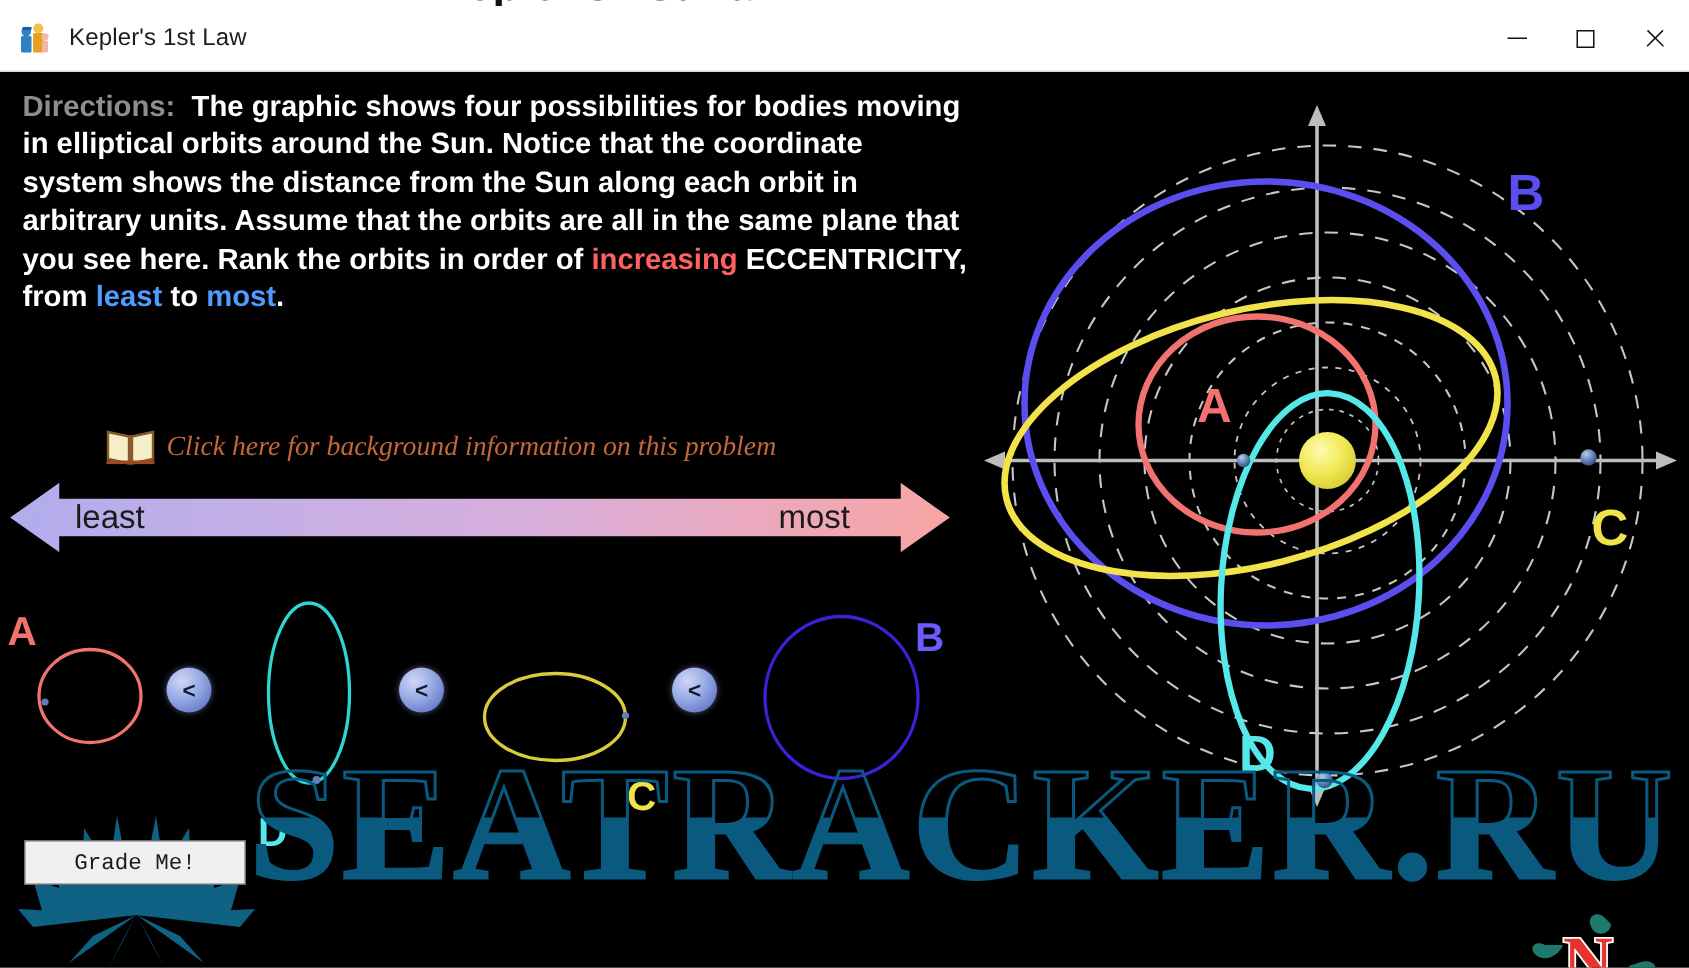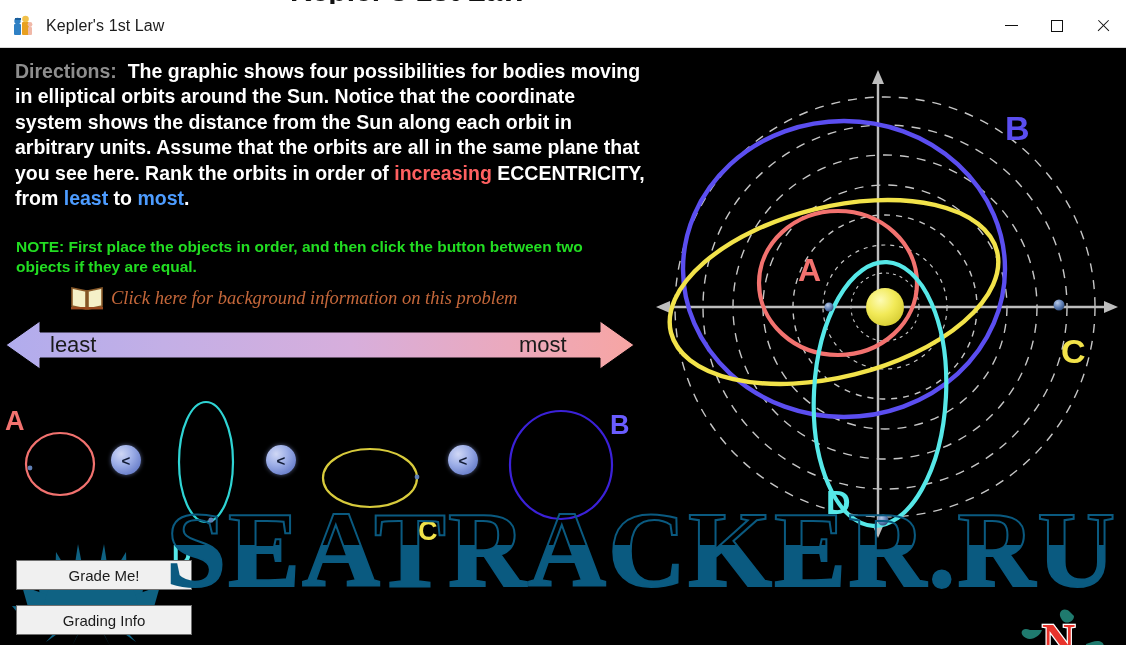--- a/index.html
+++ b/index.html
@@ -107,24 +107,24 @@
     display:flex; align-items:center; justify-content:center;
     color:#101a33; font-size:15px; font-weight:bold;
     font-family:"Liberation Sans",sans-serif;
   }
 
   
   .diagram{ position:absolute; left:648px; top:8px; width:478px; height:478px; }
 
   
   .gbtn{
-    position:absolute; height:30px; width:176px;
+    position:absolute; height:30px; width:148px;
     background:#f0f0f0; border:1px solid #707070;
     display:flex; align-items:center; justify-content:center;
-    font-family:Liberation Sans, sans-serif; font-size:15px; color:#1b1b1b;
+    font-family:Liberation Mono, monospace; font-size:15px; color:#1b1b1b;
   }
   #grade-me{ left:16px; top:504px; }
   #grading-info{ left:16px; top:549px; }
 
   
   .wm{
     position:absolute; left:0; top:0; width:1126px; height:597px;
     pointer-events:none;
   }
   .wm-text{
@@ -176,21 +176,20 @@
       <i class="gl-close"></i>
     </div>
   </div>
 
   <div class="canvas">
 
     <div class="directions">
       <span class="dir-label">Directions:</span><span>&nbsp; </span><span>The graphic shows four possibilities for bodies moving in elliptical orbits around the Sun. Notice that the coordinate system shows the distance from the Sun along each orbit in arbitrary units. Assume that the orbits are all in the same plane that you see here. Rank the orbits in order of </span><span class="c-red">increasing</span><span> ECCENTRICITY, from </span><span class="c-blue">least</span><span> to </span><span class="c-blue">most</span><span>.</span>
     </div>
 
-    <div class="note">NOTE: First place the objects in order, and then click the button between two objects if they are equal.</div>
 
     <div class="bglink">
       <span>
         <svg class="booksvg" width="34" height="28" viewBox="0 0 34 28">
           <path d="M2 4 L16 7 L16 25 L2 22 Z" fill="#f5f0c8" stroke="#8a5a2a" stroke-width="1.6"></path>
           <path d="M32 4 L18 7 L18 25 L32 22 Z" fill="#f5f0c8" stroke="#8a5a2a" stroke-width="1.6"></path>
           <rect x="16.2" y="6" width="1.6" height="19" fill="#8a5a2a"></rect>
           <rect x="1" y="23" width="32" height="2.4" fill="#9a4a20"></rect>
         </svg>
       </span>
@@ -335,23 +334,20 @@
           <path d="M85 96 L56 110 L40 128 Z"></path>
             <path d="M85 96 L114 110 L130 128 Z"></path>
         </g>
         <path d="M38 96 a47 47 0 0 1 94 0 Z" fill="#0f6283"></path>
       </svg>
     </div>
 
     <div class="gbtn" id="grade-me">
       <span>Grade Me!</span>
     </div>
-    <div class="gbtn" id="grading-info">
-      <span>Grading Info</span>
-    </div>
 
     <div class="wm">
       <div class="wm-text">SEATRACKER.RU</div>
       <div class="wm-text-fill">SEATRACKER.RU</div>
     </div>
 
     <div style="position:absolute;left:1012px;top:548px;width:110px;height:70px;">
       <svg width="110" height="70" viewBox="0 0 110 70">
         <g fill="#1f7a6e">
           <path d="M18 26 C10 22 6 30 14 34 C20 37 28 32 30 26 Z"></path>

